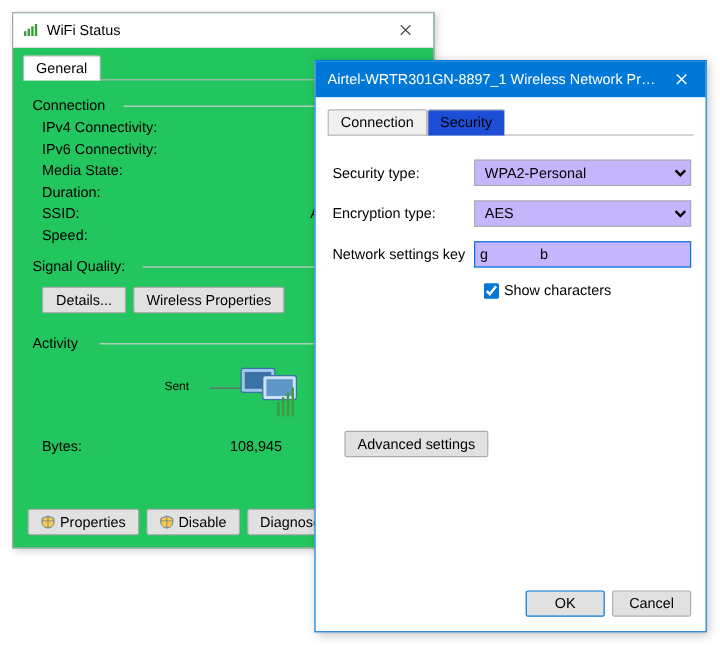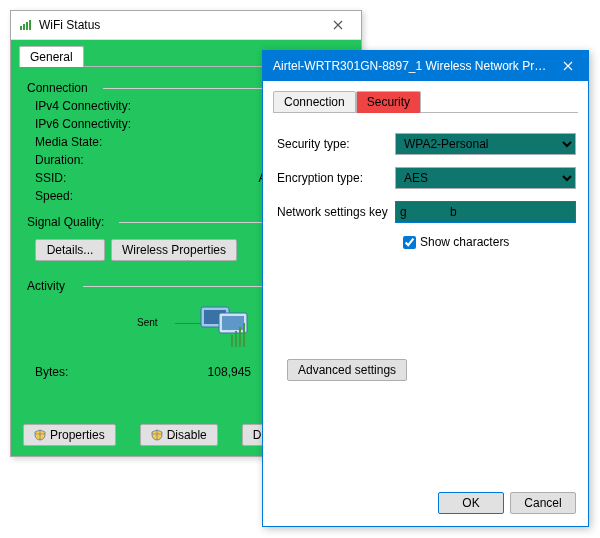--- a/index.html
+++ b/index.html
@@ -135,31 +135,30 @@
   .computers {
     position: absolute;
     left: 168px;
     top: 2px;
   }
 
   .bytes-row {
     display: flex;
     margin-top: 0;
     padding-left: 8px;
-    gap: 16px;
   }
   .bytes-row .lbl { width: 100px; }
   .bytes-row .val { width: 100px; text-align: right; }
 
   .bottom-row {
     position: absolute;
     left: 12px;
     bottom: 10px;
     display: flex;
-    gap: 24px;
+    gap: 6px;
   }
 
   
   .win-props {
     position: absolute;
     left: 262px;
     top: 50px;
     width: 325px;
     height: 475px;
     border: 1px solid #0078d7;
@@ -188,21 +187,21 @@
   }
 
   .tabs2 {
     margin: 10px 10px 0 10px;
     border-bottom: 1px solid #b7b7b7;
     display: flex;
   }
   .tab2 {
     border: 1px solid #b7b7b7;
     border-bottom: none;
-    background: #ef4444;
+    background: #1d4ed8;
     padding: 3px 10px;
     margin-bottom: -1px;
     border-radius: 2px 2px 0 0;
     cursor: pointer;
     color: #000;
   }
   .tab2.inactive {
     background: #f0f0f0;
     border-bottom: 1px solid #b7b7b7;
   }
@@ -215,21 +214,21 @@
     align-items: center;
     margin-bottom: 12px;
   }
   .prow .plabel { width: 118px; }
   .sel, .txt {
     flex: 1;
     font: inherit;
     height: 22px;
     border: 1px solid #abadb3;
     padding: 0 4px;
-    background: #0f766e;
+    background: #c4b5fd;
   }
   .txt {
     height: 20px;
     border: 1px solid #0078d7;
     outline: none;
   }
 
   .chkrow {
     margin-left: 126px;
     display: flex;

